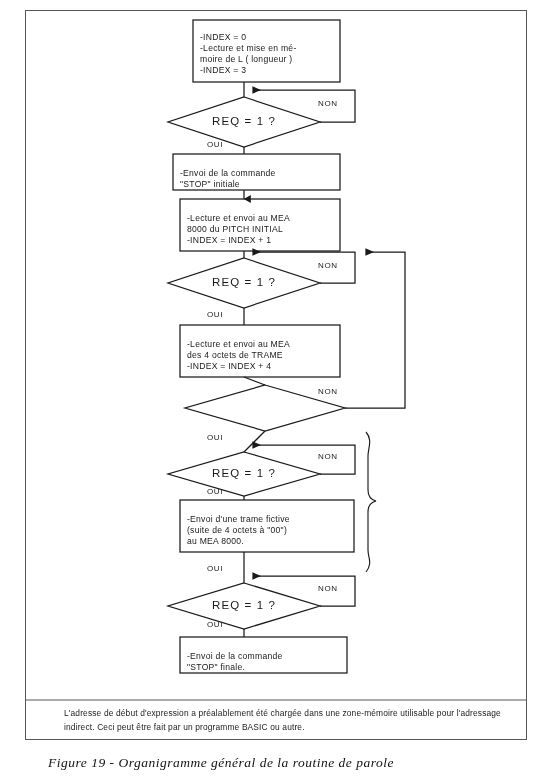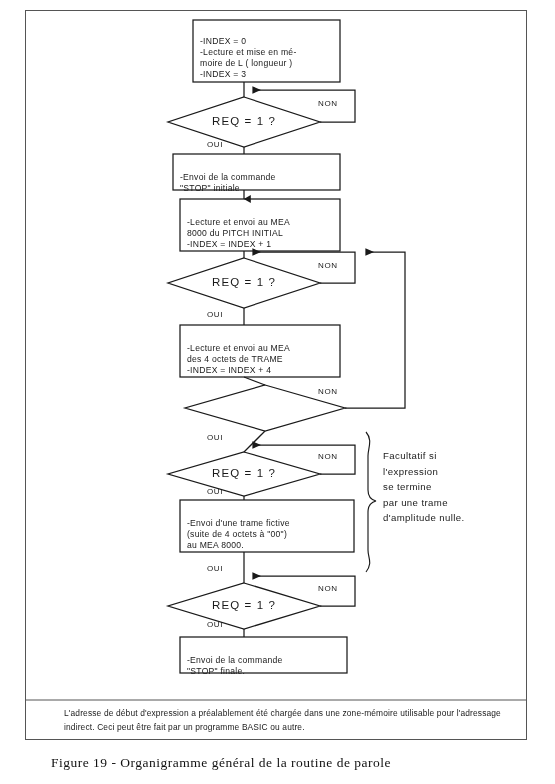--- a/index.html
+++ b/index.html
@@ -40,23 +40,22 @@
   }
   .node-text {
     position: absolute;
     box-sizing: border-box;
     white-space: pre-line;
     line-height: 1.28;
   }
   .proc-text {
     font-size: 8.6px;
     letter-spacing: 0.25px;
-    padding: 4px 0 0 7px;
+    padding: 12px 0 0 7px;
     text-align: left;
-    margin-top: 12px;
   }
   .dec-text {
     font-size: 11.5px;
     letter-spacing: 1.1px;
     text-align: center;
   }
   .branch-label {
     position: absolute;
     font-size: 8px;
     letter-spacing: 0.6px;
@@ -80,20 +79,21 @@
     text-align: left;
     white-space: pre-line;
   }
   .caption {
     position: absolute;
     left: 0;
     top: 755px;
     width: 442px;
     text-align: center;
     font-family: "Liberation Serif", serif;
+    font-style: italic;
     font-size: 13.5px;
     letter-spacing: 0.5px;
     color: #111;
   }
 </style>
 </head>
 <body>
 
 <div id="figure-root">
 
@@ -195,23 +195,18 @@
   <div class="branch-label" style="left:318px; top:452px; width:36px;">NON</div>
   <div class="branch-label" style="left:318px; top:584px; width:36px;">NON</div>
 
   <div class="branch-label" style="left:207px; top:140px; width:30px;">OUI</div>
   <div class="branch-label" style="left:207px; top:310px; width:30px;">OUI</div>
   <div class="branch-label" style="left:207px; top:433px; width:30px;">OUI</div>
   <div class="branch-label" style="left:207px; top:487px; width:30px;">OUI</div>
   <div class="branch-label" style="left:207px; top:564px; width:30px;">OUI</div>
   <div class="branch-label" style="left:207px; top:620px; width:30px;">OUI</div>
 
-  <div class="side-note" style="left:383px; top:448px; width:135px;">Facultatif si
-l'expression
-se termine
-par une trame
-d'amplitude nulle.</div>
 
   <div class="footnote">L'adresse de début d'expression a préalablement été chargée dans une zone-mémoire utilisable pour l'adressage indirect. Ceci peut être fait par un programme BASIC ou autre.</div>
 
   <div class="caption">Figure 19 - Organigramme général de la routine de parole</div>
 
 </div>
 
 </body></html>

